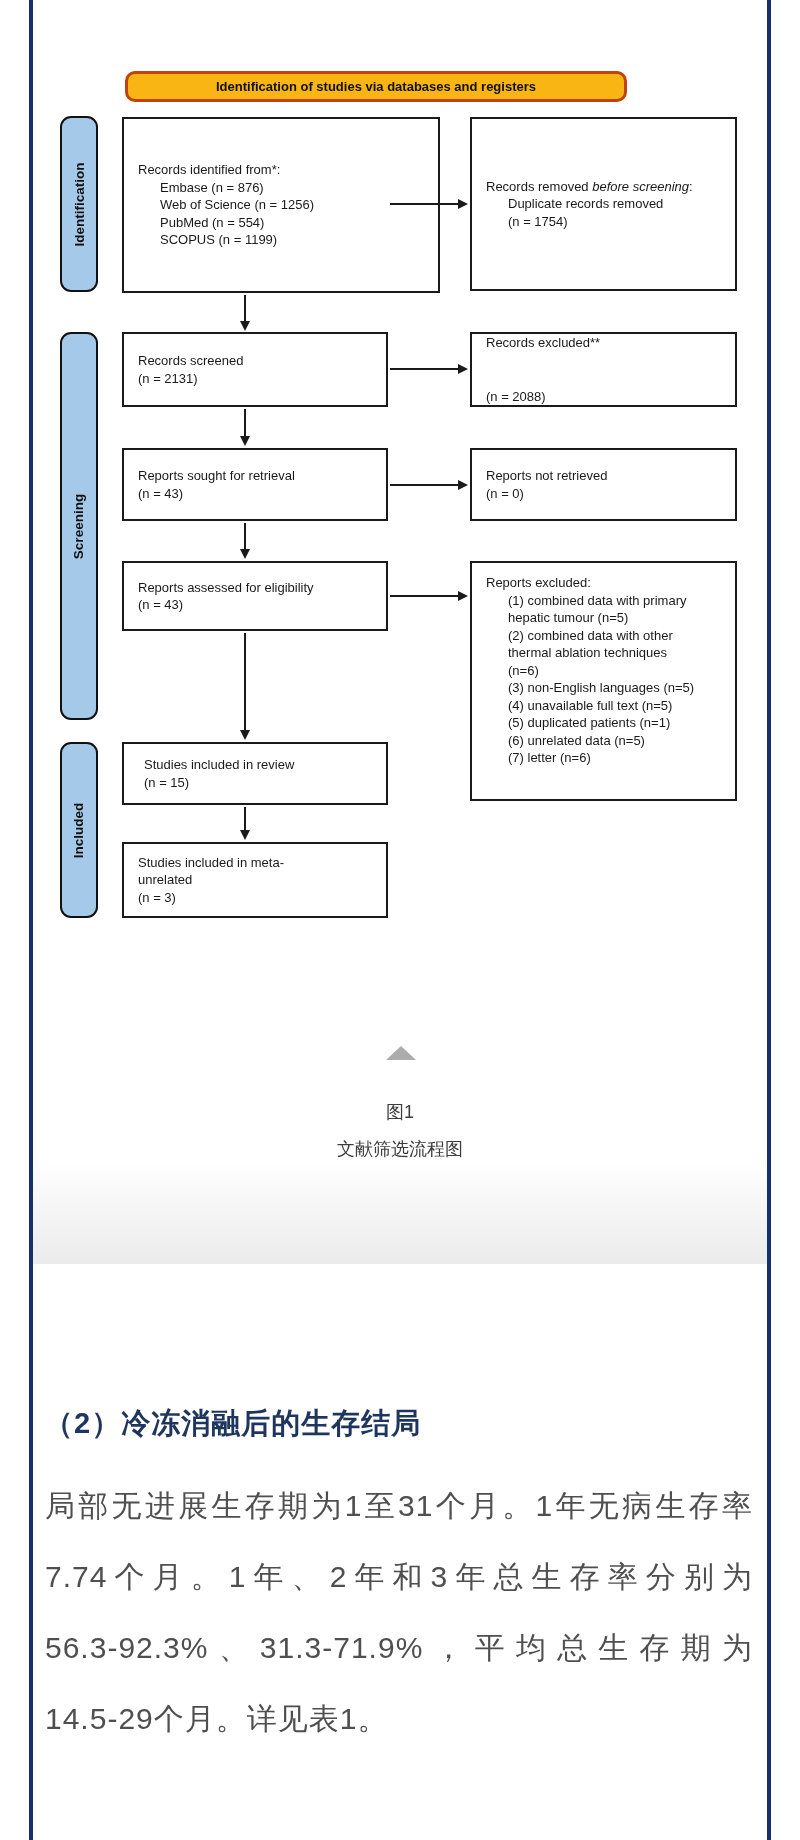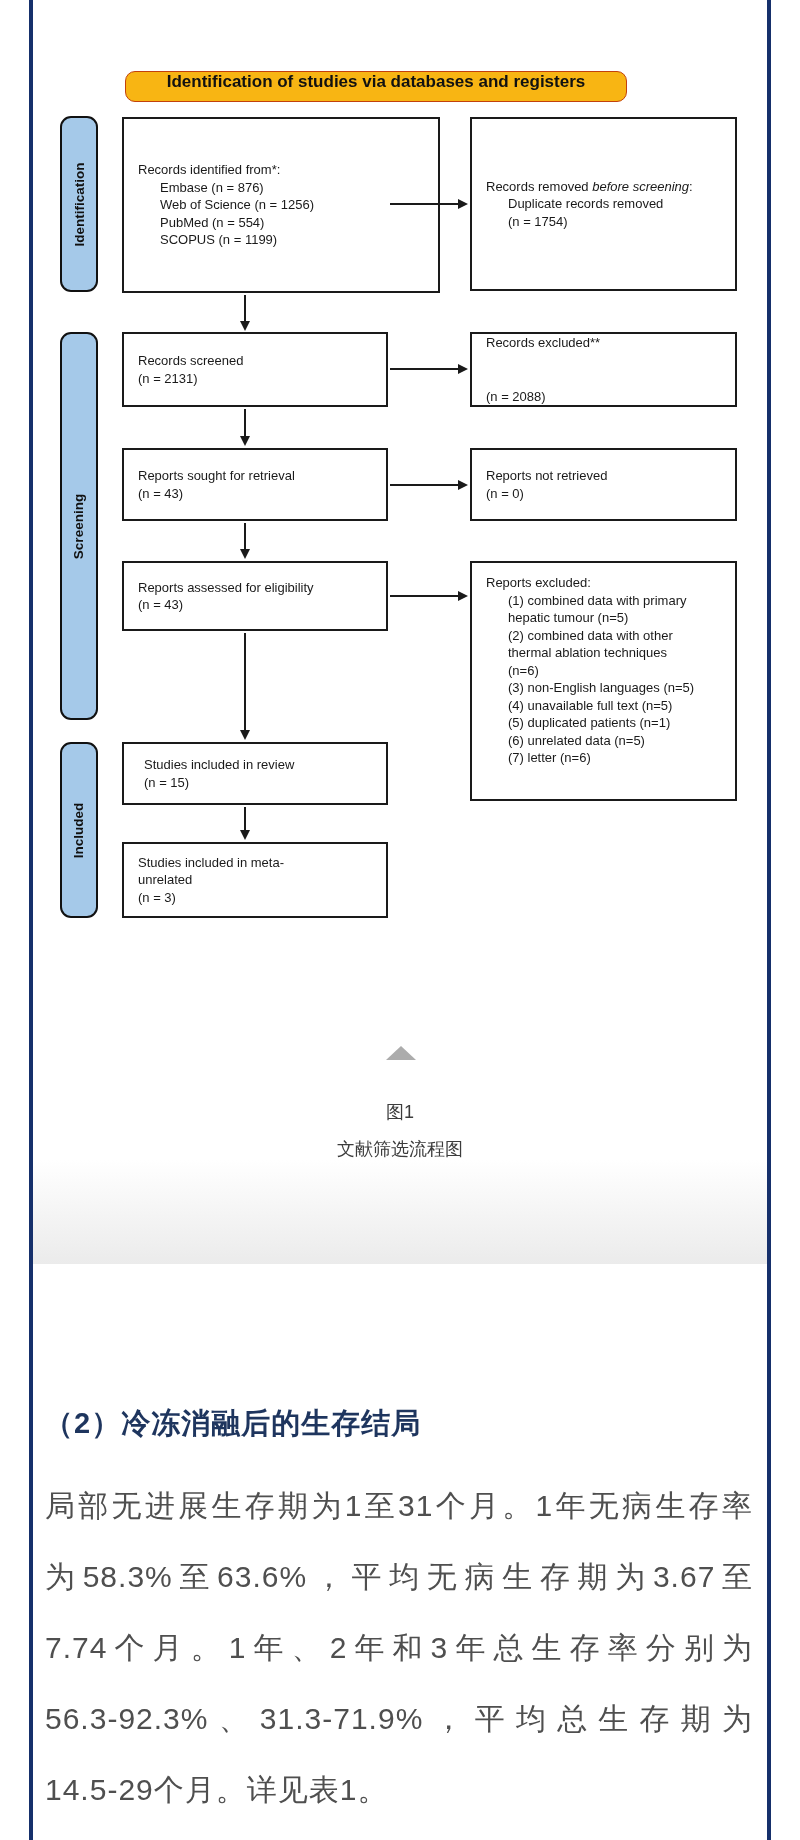--- a/index.html
+++ b/index.html
@@ -9,23 +9,23 @@
     background:#ffffff; overflow:hidden;
     font-family:"Liberation Sans", sans-serif; color:#1a1a1a;
   }
   .edge { position:absolute; top:0; bottom:0; width:4px; background:#16306B; }
   .edge-left  { left:29px; }
   .edge-right { left:767px; }
 
   
   .banner {
     position:absolute; left:125px; top:71px; width:502px; height:31px;
-    background:#F8B513; border:1px solid #c2410c; border-radius:10px;
-    display:flex; justify-content:center;
-    font-size:17px; font-weight:bold; color:#111;
+    background:#F8B513; border:3px solid #c2410c; border-radius:10px;
+    display:flex; align-items:center; justify-content:center;
+    font-size:13px; font-weight:bold; color:#111;
   }
   .stage {
     position:absolute; left:60px; width:38px;
     background:#A5C9E9; border:2px solid #111; border-radius:11px;
     display:flex; align-items:center; justify-content:center;
   }
   .stage span {
     transform:rotate(-90deg); white-space:nowrap;
     font-size:13.5px; font-weight:bold; color:#111;
   }
@@ -199,19 +199,18 @@
   </div>
 
   <div class="collapse-tri"></div>
   <div class="cap cap-fig">图1</div>
   <div class="cap cap-title">文献筛选流程图</div>
   <div class="divider-band"></div>
 
   <div class="sec-heading">（2）冷冻消融后的生存结局</div>
   <div class="para">
     <div class="pline">局部无进展生存期为1至31个月。1年无病生存率</div>
-    <div class="pline">为58.3%至63.6%，平均无病生存期为3.67至</div>
     <div class="pline">7.74个月。1年、2年和3年总生存率分别为</div>
     <div class="pline">56.3-92.3%、31.3-71.9%，平均总生存期为</div>
     <div class="pline last">14.5-29个月。详见表1。</div>
   </div>
 
 </div>
 
 </body></html>

